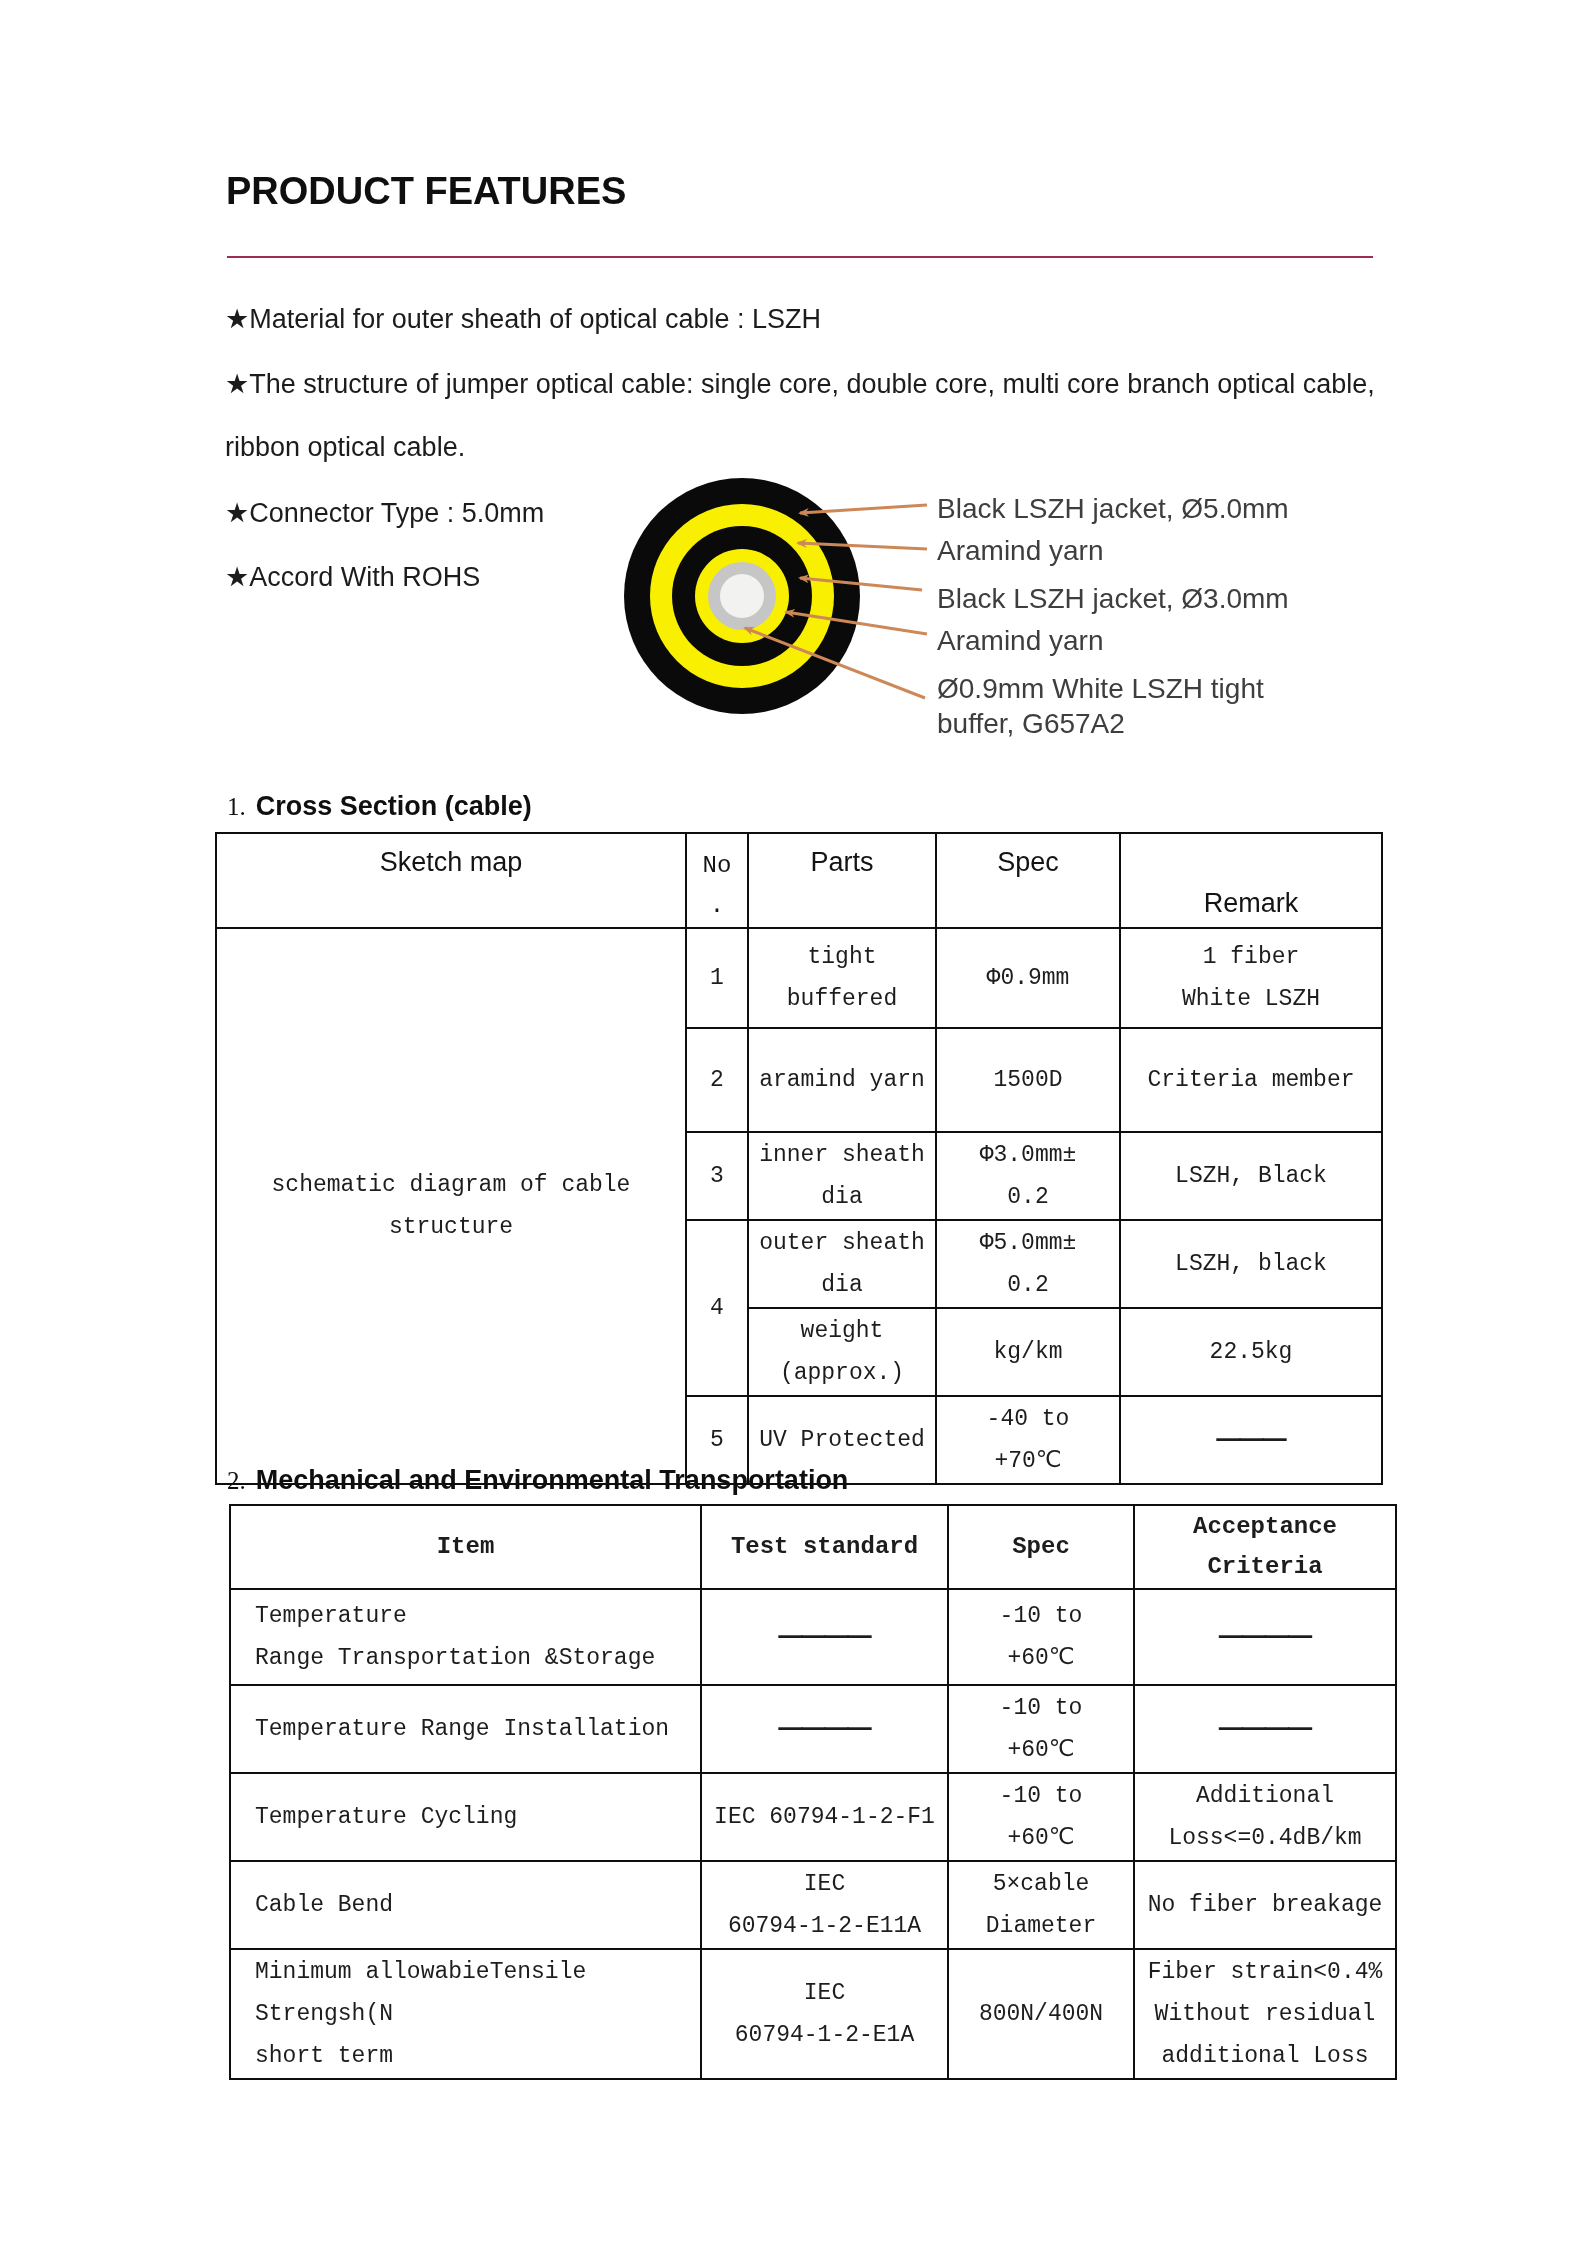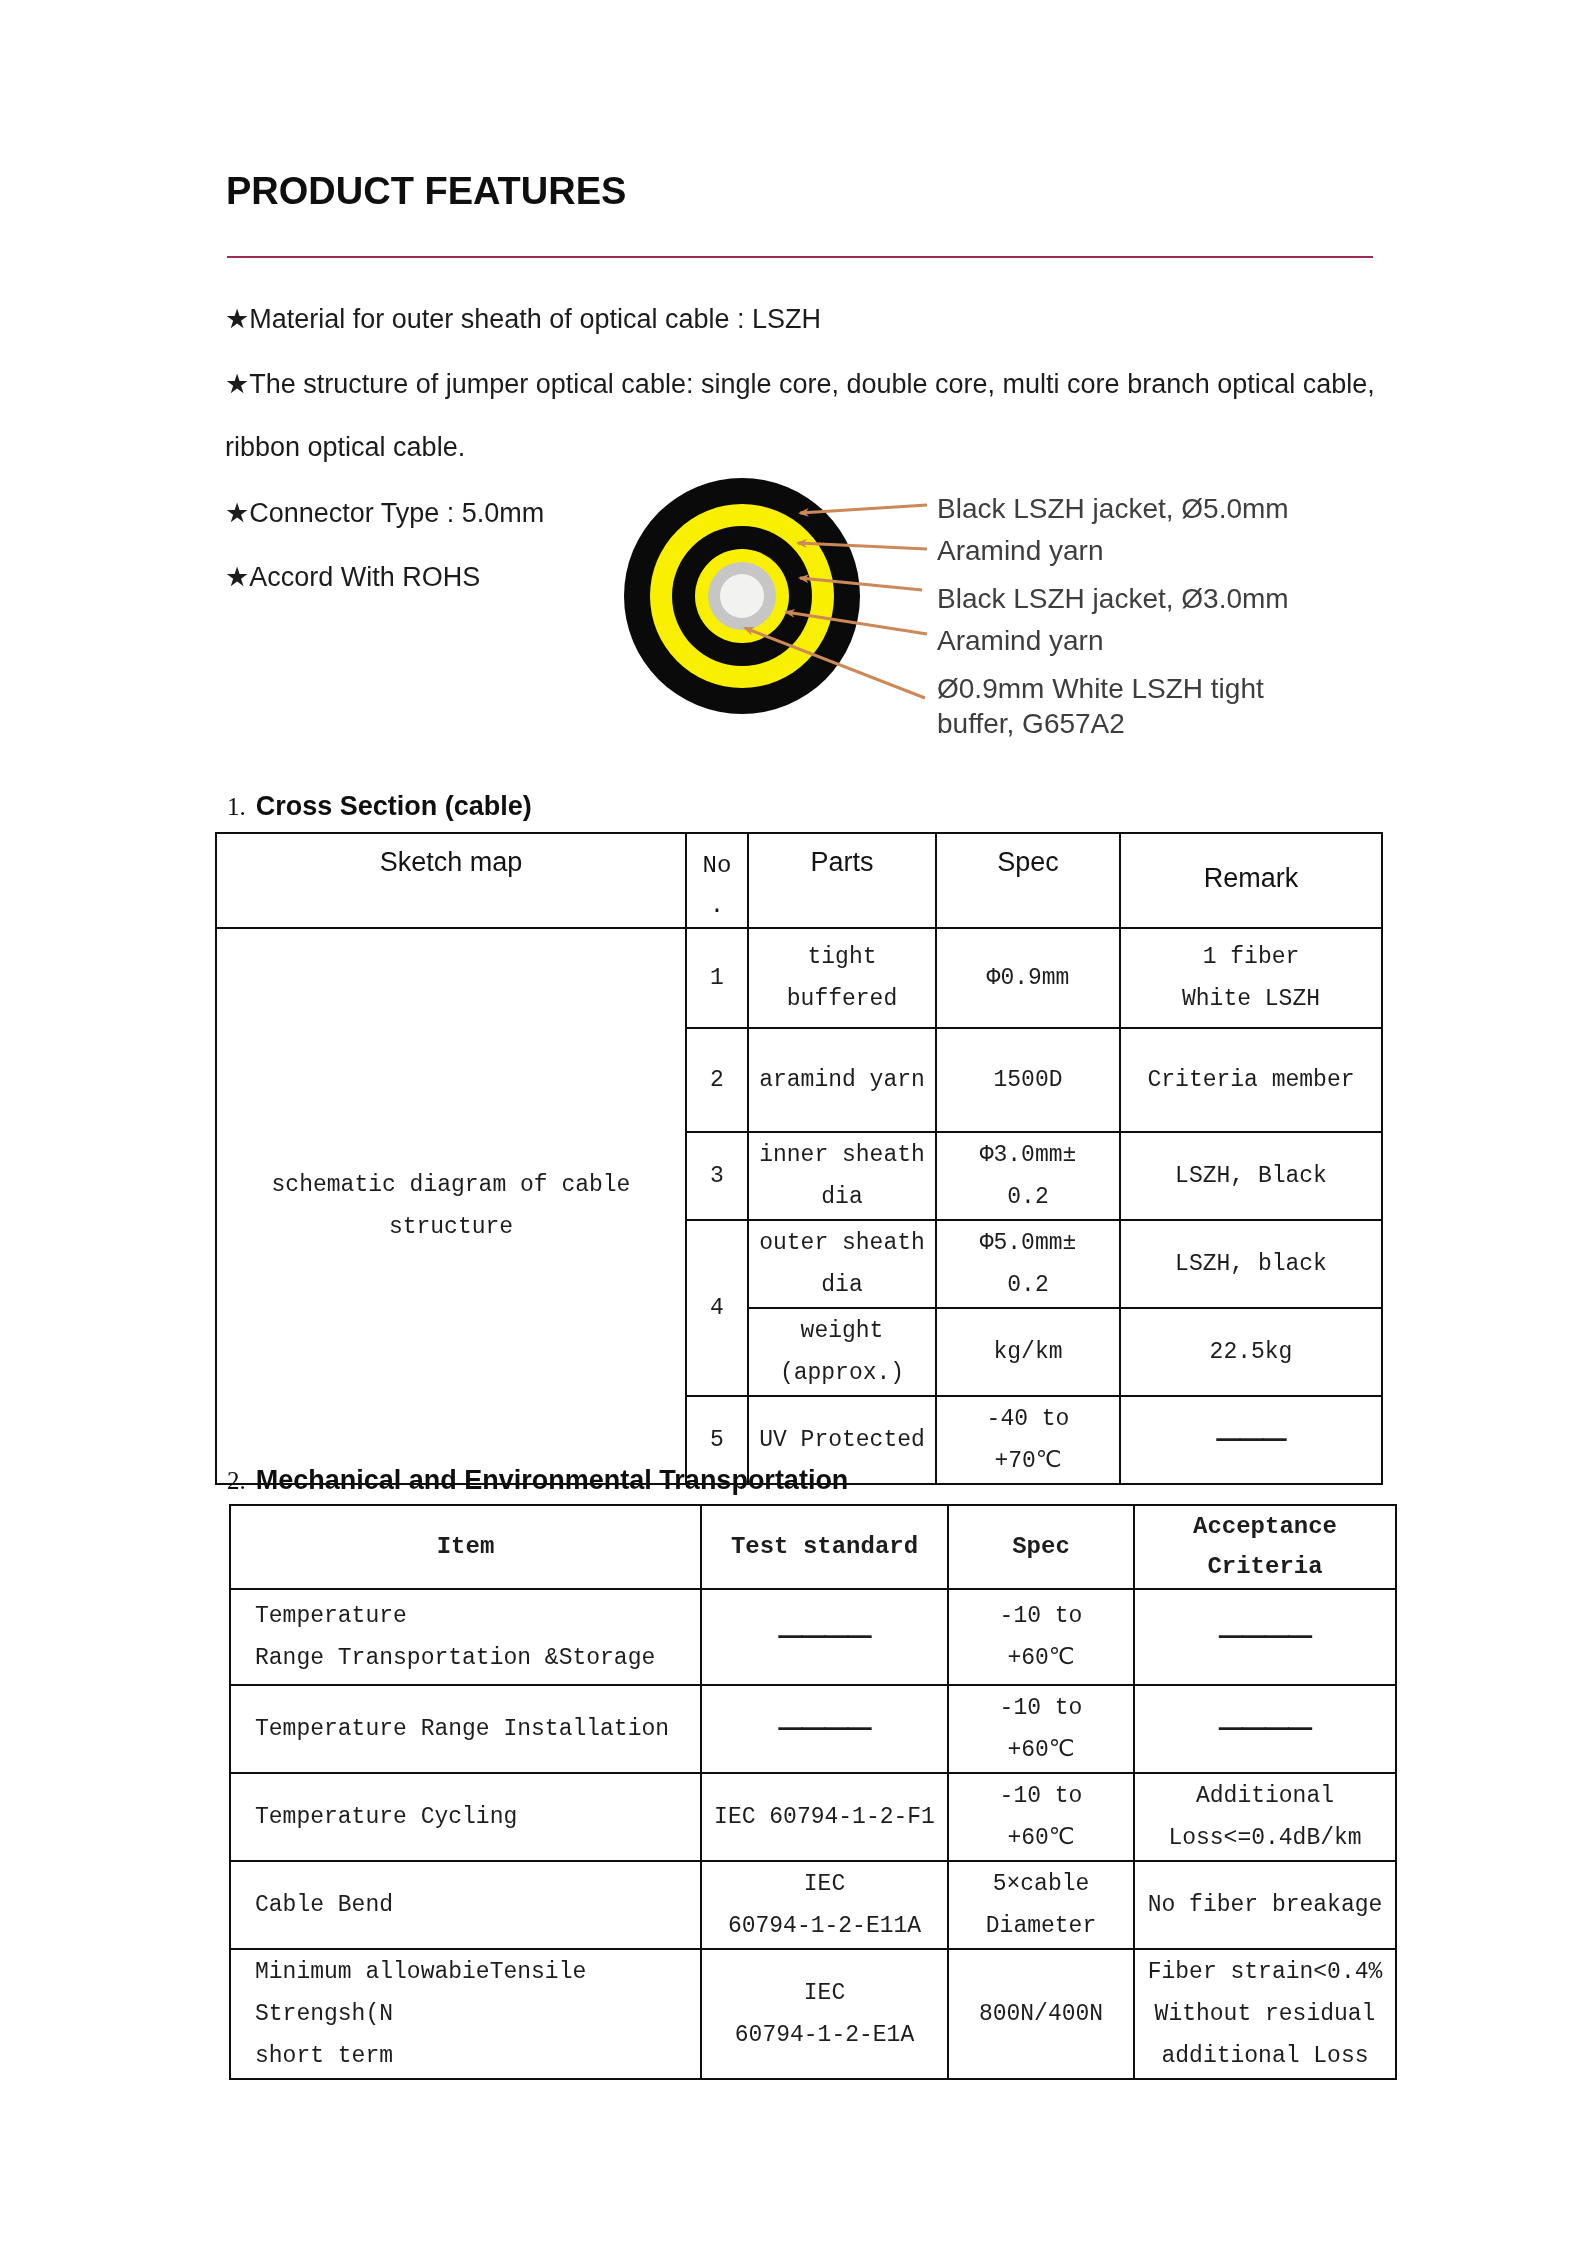--- a/index.html
+++ b/index.html
@@ -23,21 +23,21 @@
   .sec-num{font-family:"Liberation Serif","DejaVu Serif",serif;font-weight:normal;font-size:25px;padding-right:10px;}
 
   table{border-collapse:collapse;table-layout:fixed;position:absolute;background:#fff;}
   .t1{left:215px;top:832px;width:1166px;}
   .t2{left:229px;top:1504px;width:1166px;}
   td,th{border:2px solid #0e0e0e;white-space:pre-line;overflow:hidden;}
 
   .t1 th{font-family:"Liberation Sans","DejaVu Sans",sans-serif;font-size:27px;font-weight:normal;
          color:#141414;vertical-align:top;padding-top:12px;text-align:center;line-height:32px;}
   .t1 th.no-h{font-family:"Liberation Mono","DejaVu Sans Mono","DejaVu Sans",monospace;font-size:24px;line-height:40px;}
-  .t1 th.remark-h{padding-top:28px;margin-top:40px;}
+  .t1 th.remark-h{padding-top:53px;margin-top:40px;}
 
   .mono, .t1 td, .t2 td, .t2 th{
      font-family:"Liberation Mono","DejaVu Sans Mono","DejaVu Sans",monospace;
      font-size:23px;color:#1d1d1d;text-align:center;vertical-align:middle;line-height:42px;}
   .t2 th{font-size:24px;line-height:40px;vertical-align:middle;}
   .t2 td.left{text-align:left;padding-left:24px;}
   td.dash{font-size:40px;letter-spacing:-1px;}
   .sketch-cell{line-height:46px;}
 </style>
 </head>

